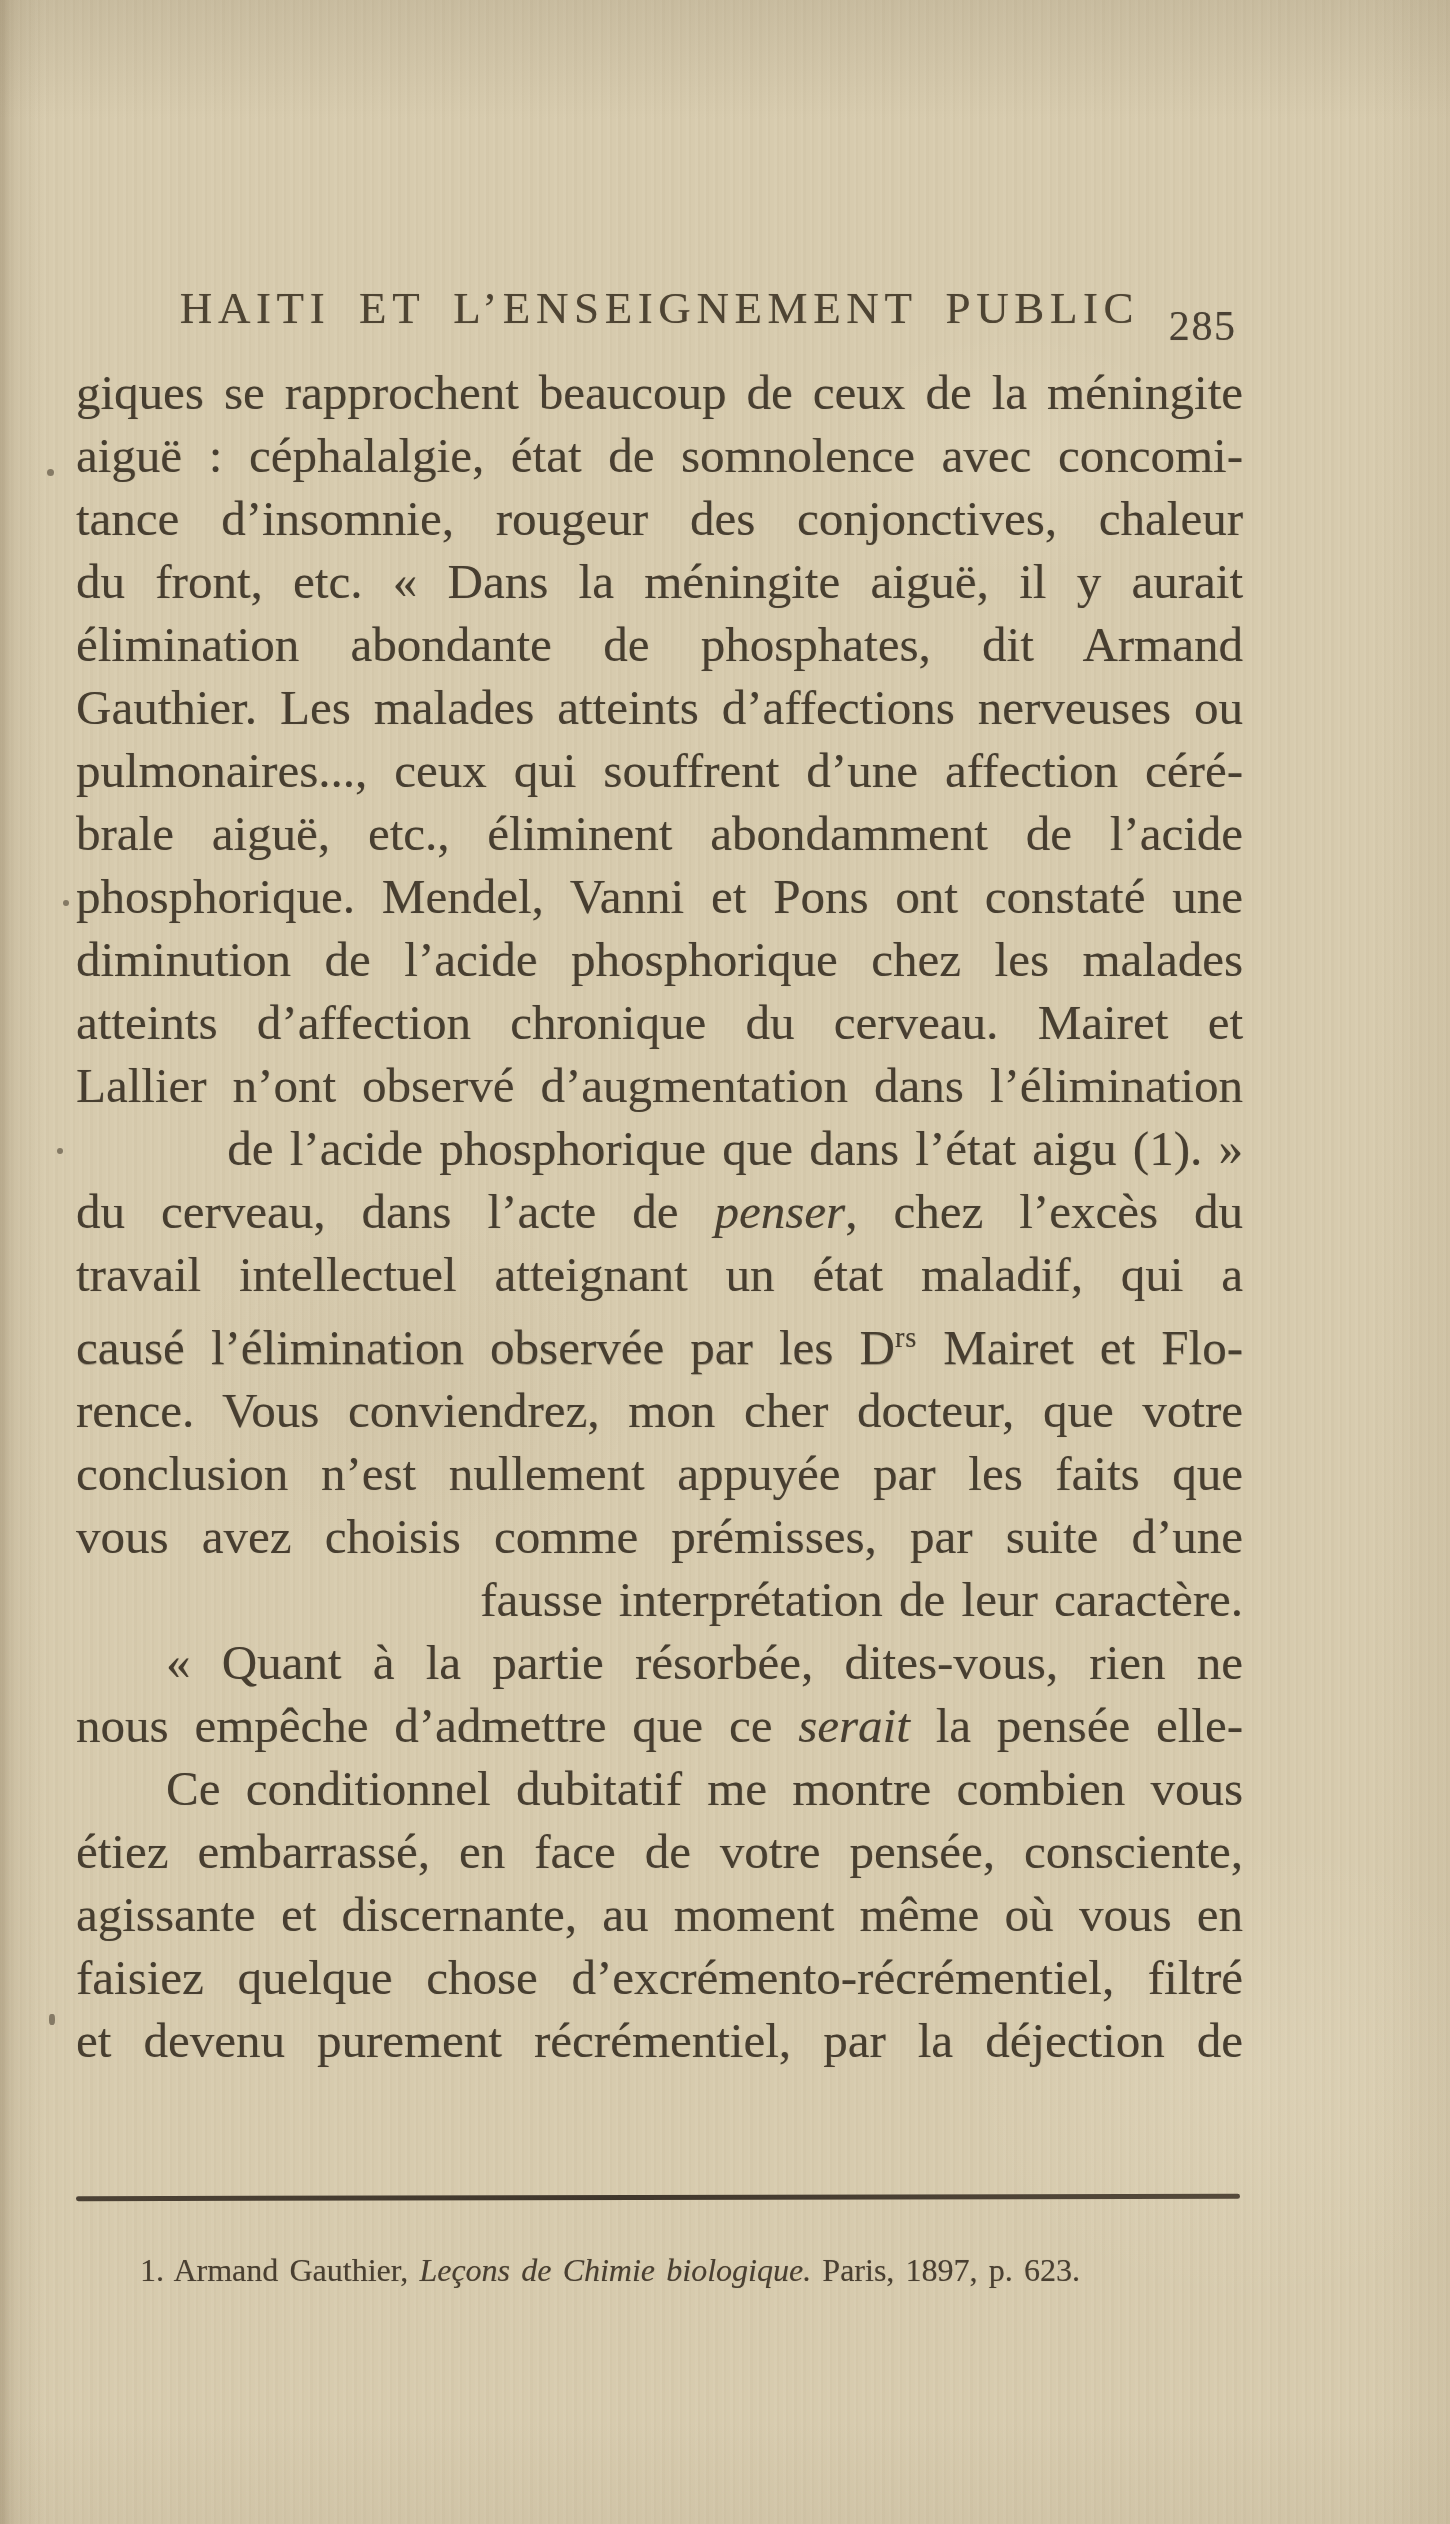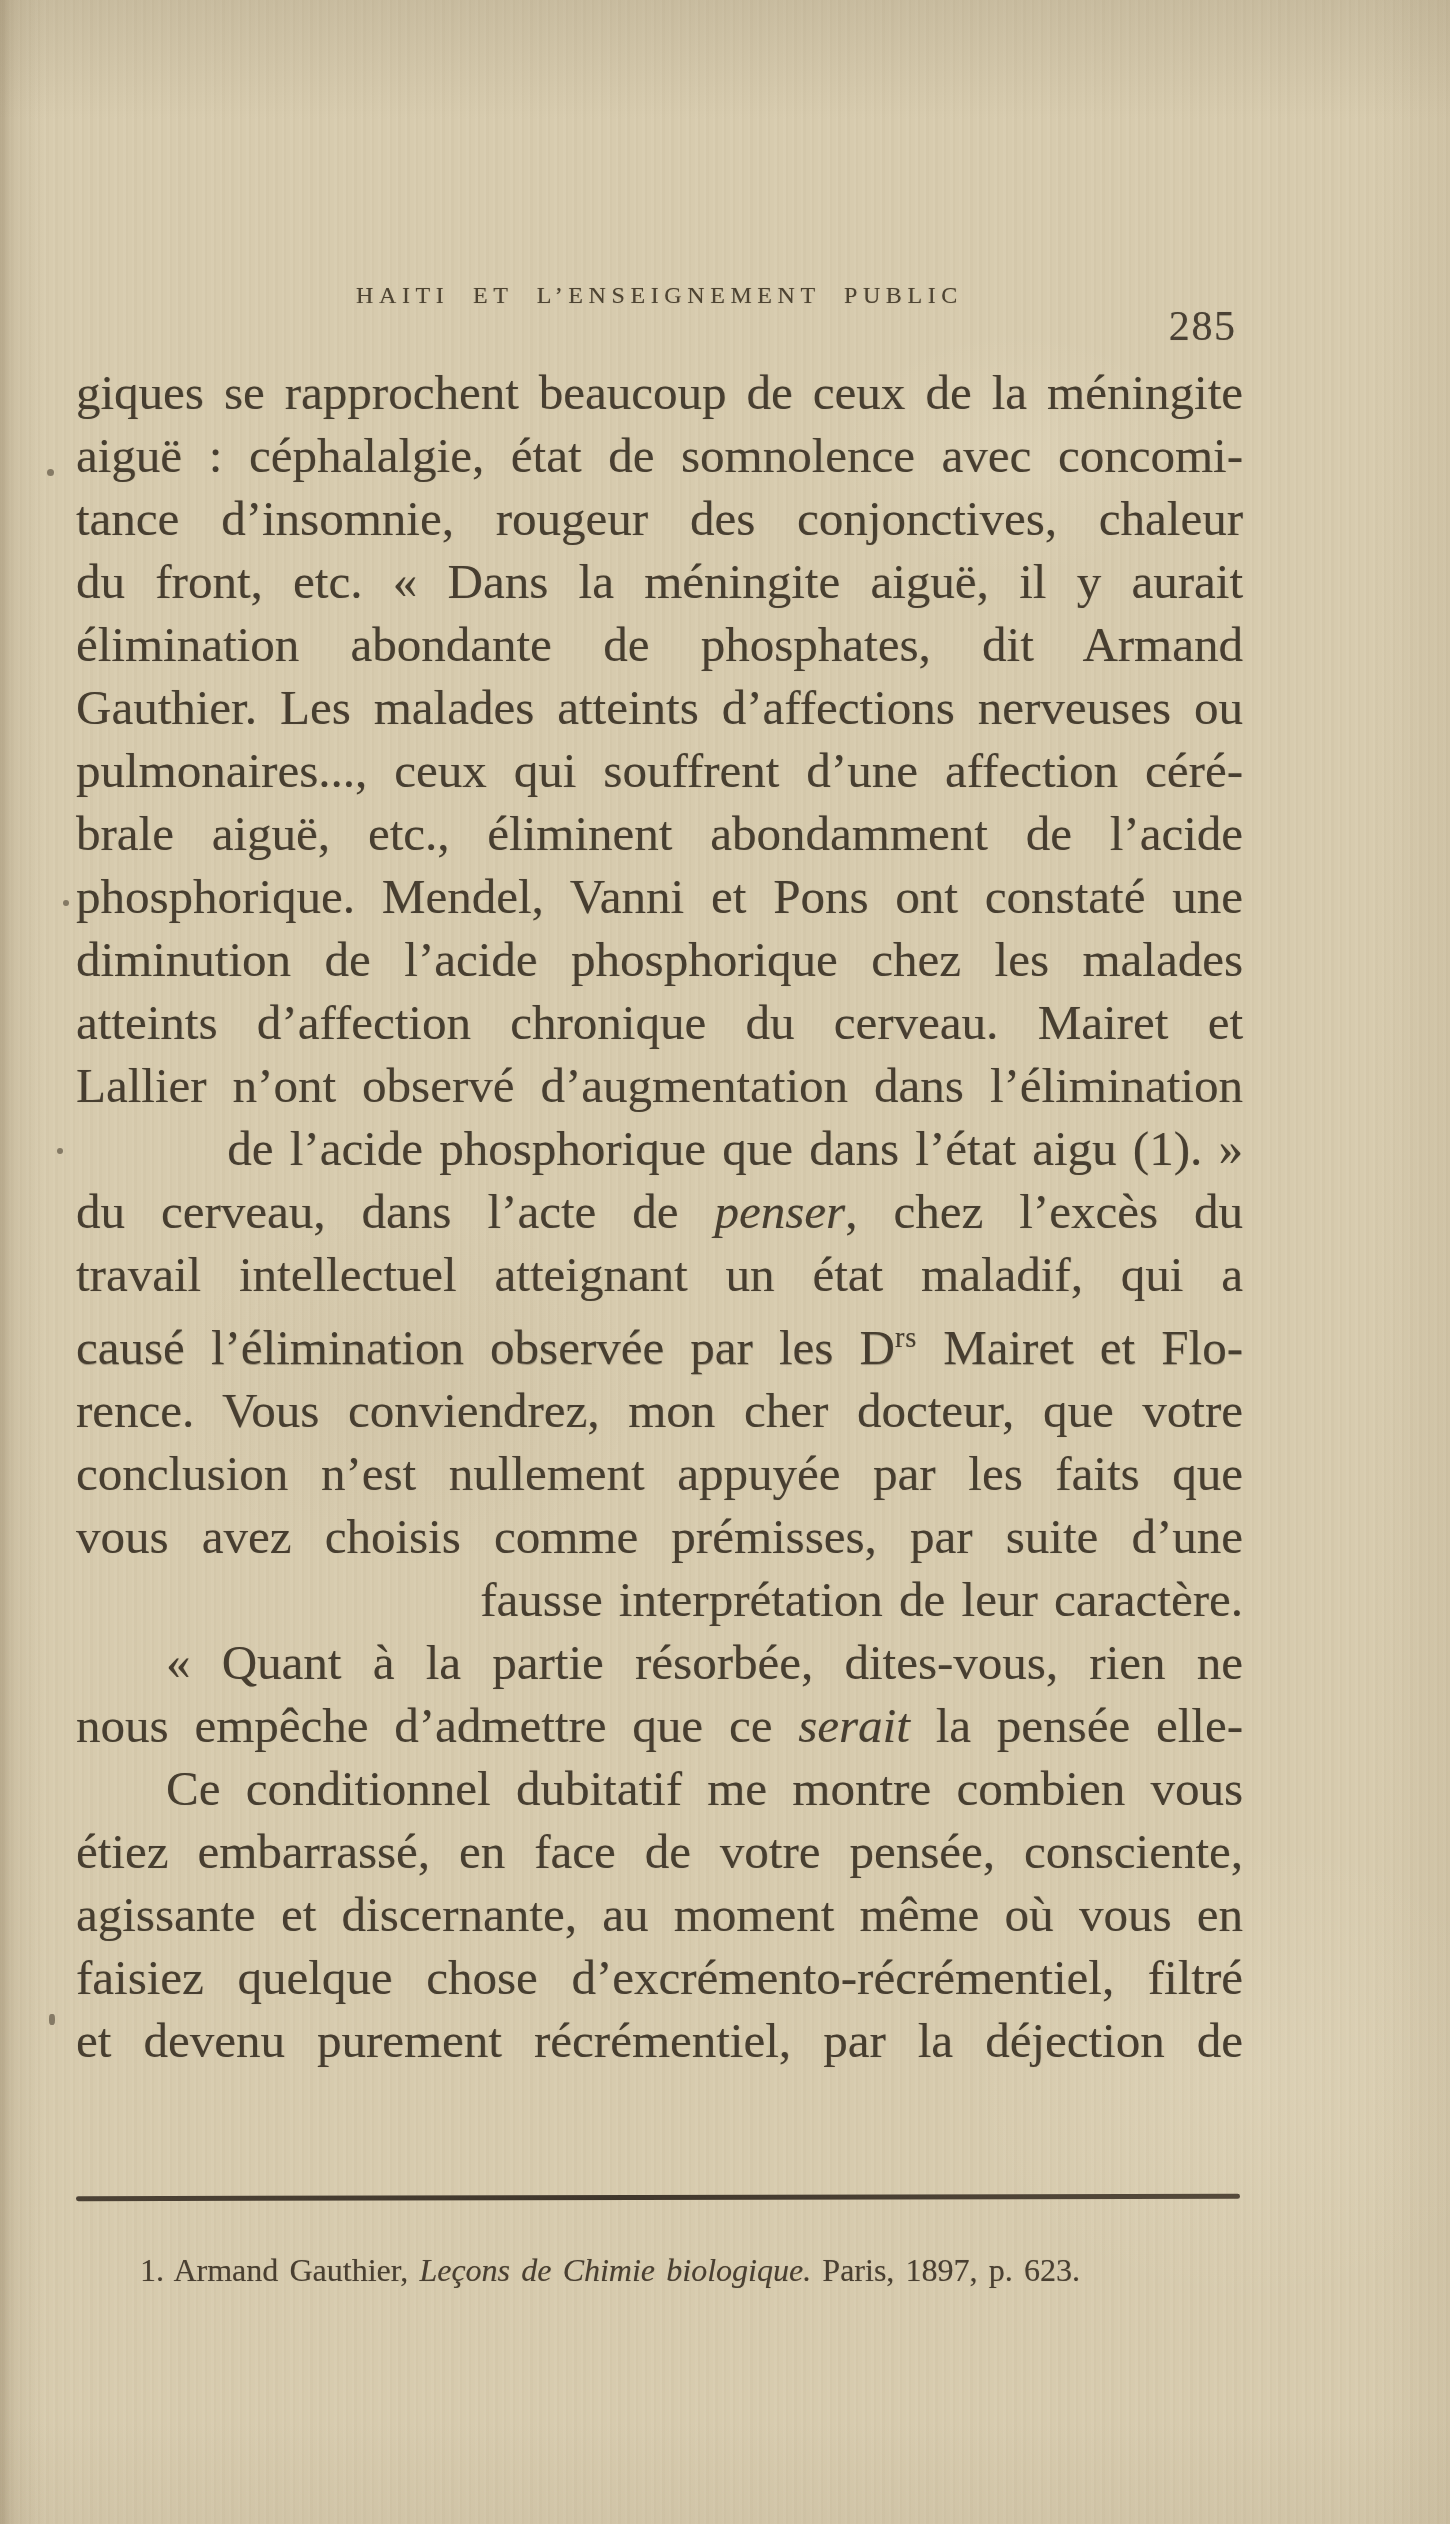--- a/index.html
+++ b/index.html
@@ -25,21 +25,21 @@
     color: #473e30;
   }
   .header {
     position: absolute;
     left: 76px; top: 282px;
     width: 1167px; height: 48px;
     text-align: center;
   }
   .header-title {
     display: inline-block;
-    font-size: 24px;
+    font-size: 45px;
     letter-spacing: 5.6px;
     word-spacing: 12px;
     color: #4e4433;
     text-shadow: 0 0 0.8px rgba(78,68,51,0.45);
   }
   .page-number {
     position: absolute;
     right: 6.4px; top: -8px;
     font-size: 42px;
     letter-spacing: 1.6px;

